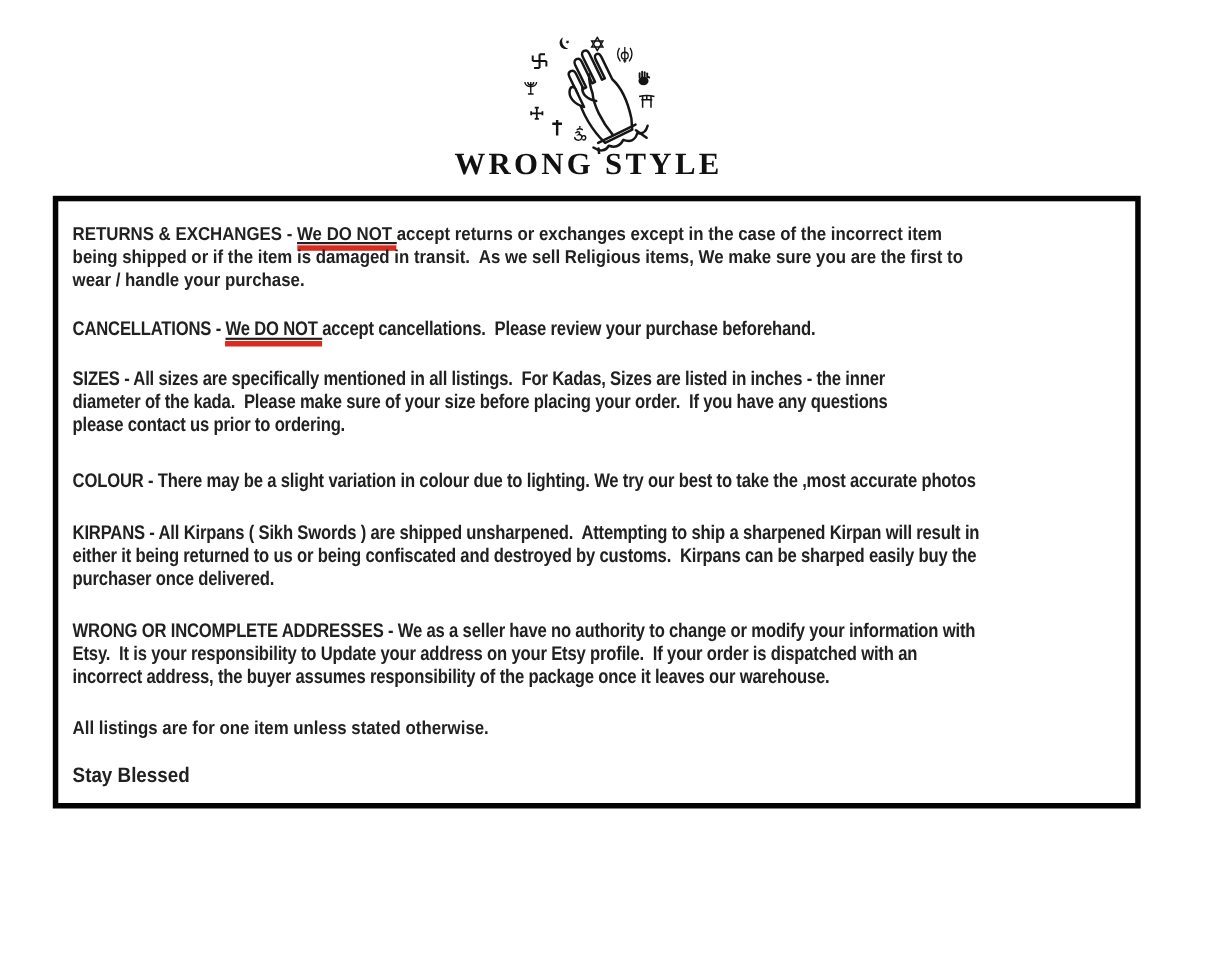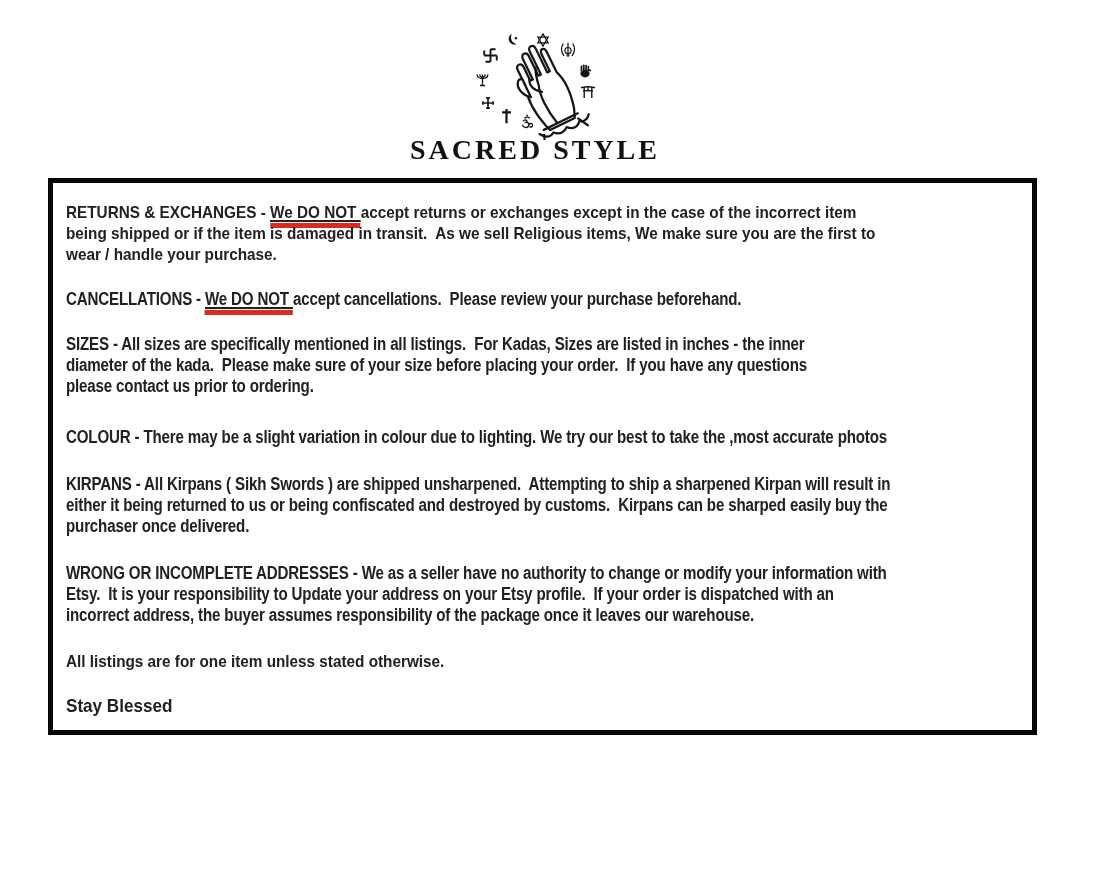--- a/index.html
+++ b/index.html
@@ -137,21 +137,21 @@
         <path d="M31 54 C24 48 21 39 26 33 C29 30 32 33 31 37 Z"></path>
         <path d="M44 90 C40 74 40 56 44 46 C45 38 47 32 49 28" fill="none"></path>
         <path d="M44 54 C37 49 34 42 38 36" fill="none"></path>
         <path d="M28 91 L68 91" fill="none"></path>
         <path d="M22 93 Q28 103 36 98 Q43 105 51 99 Q59 107 66 99 Q72 104 78 97" fill="none"></path>
         <path d="M26 96 L22 107 M66 96 L72 107" fill="none"></path>
       </g>
     </svg>
   </div>
 
-  <div class="wordmark">SACRED STYLE</div>
+  <div class="wordmark">WRONG STYLE</div>
 
   <div class="policy-box">
 
     <p class="para normal"><span>RETURNS &amp; EXCHANGES - </span><span class="redline">We DO NOT </span><span>accept returns or exchanges except in the case of the incorrect item
 being shipped or if the item is damaged in transit.  As we sell Religious items, We make sure you are the first to
 wear / handle your purchase.</span></p>
 
     <p class="para condensed"><span>CANCELLATIONS - </span><span class="redline">We DO NOT </span><span>accept cancellations.  Please review your purchase beforehand.</span></p>
 
     <p class="para condensed mb30"><span>SIZES - All sizes are specifically mentioned in all listings.  For Kadas, Sizes are listed in inches - the inner

